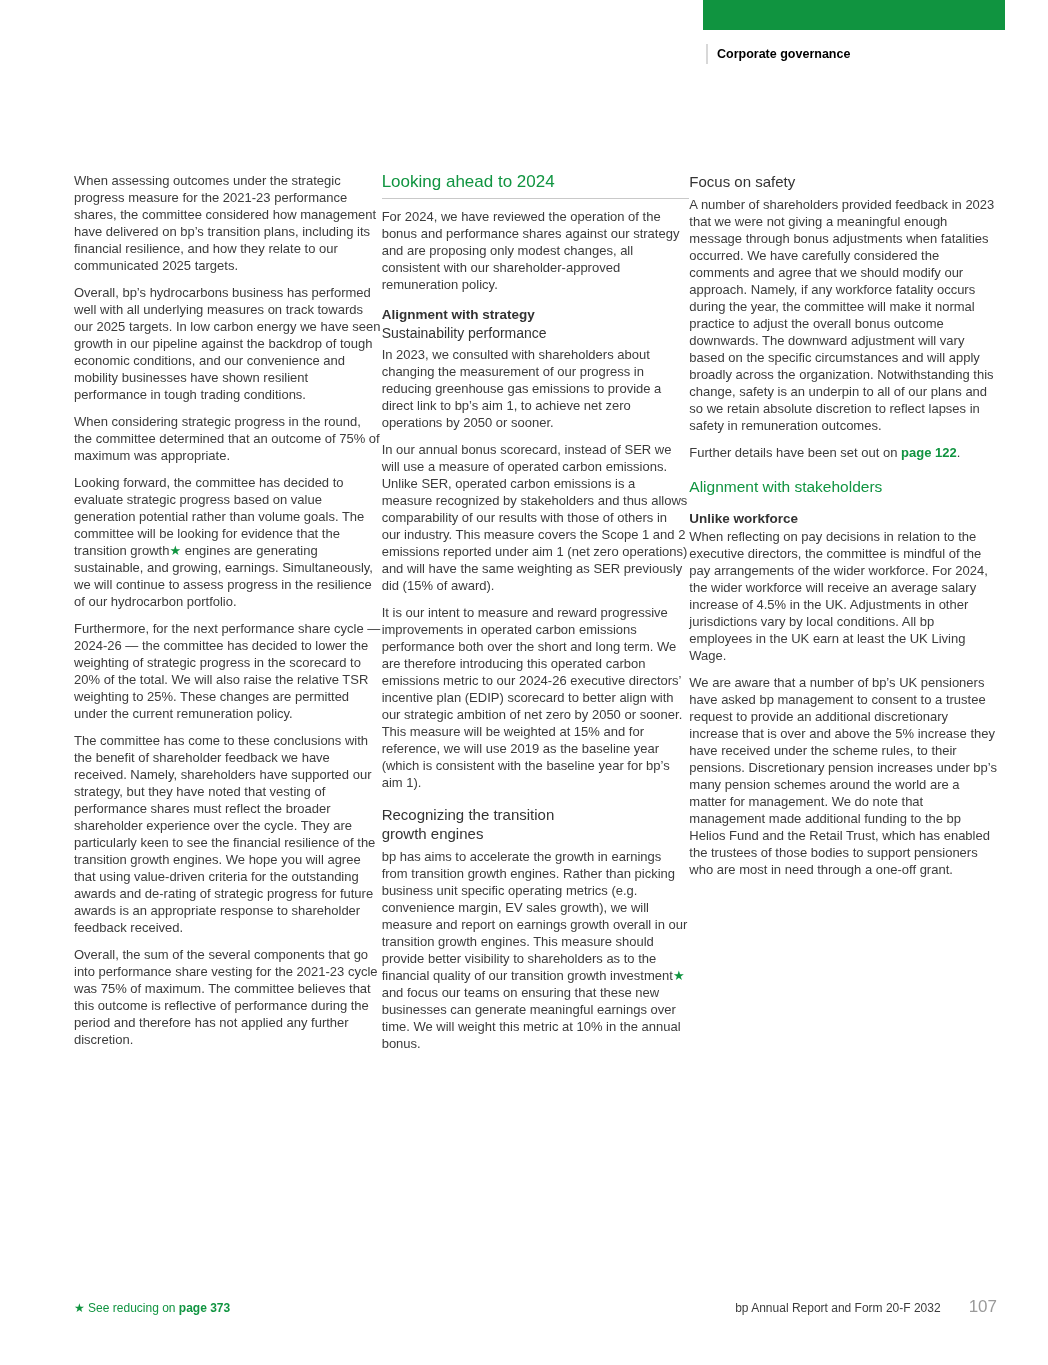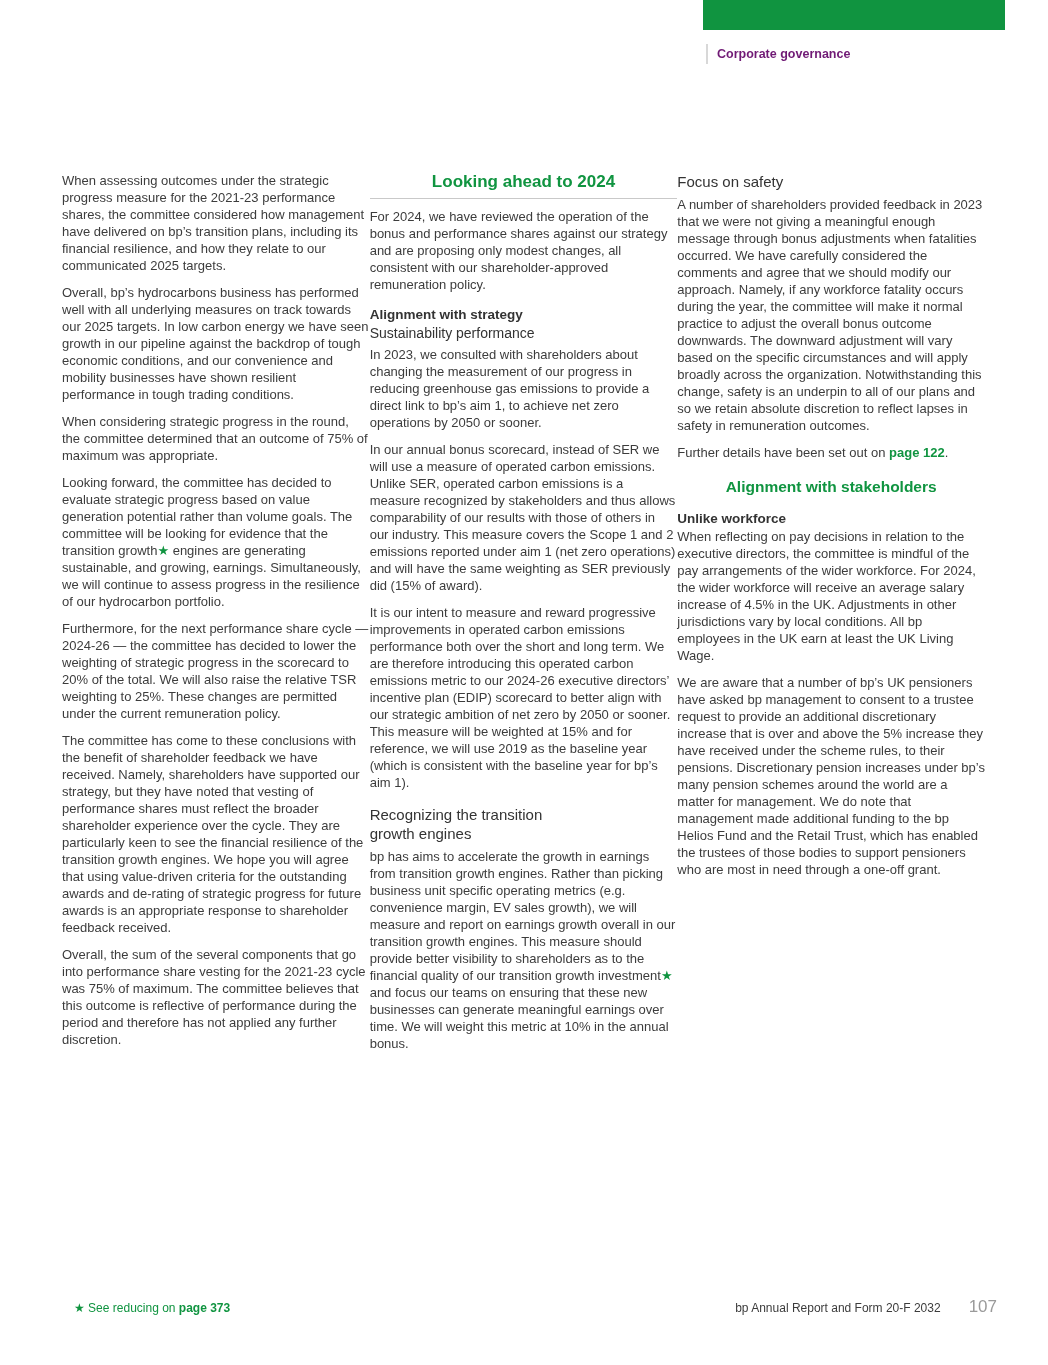--- a/index.html
+++ b/index.html
@@ -22,42 +22,41 @@
     background: #109440;
   }
   .section-label {
     position: absolute;
     top: 44px;
     left: 706px;
     border-left: 2px solid #d8d8d8;
     padding-left: 9px;
     font-size: 12.5px;
     font-weight: bold;
-    color: #701a75;
+    color: #000000;
     line-height: 20px;
   }
   .columns {
     position: absolute;
     top: 172px;
-    left: 62px;
+    left: 74px;
     width: 923px;
     display: grid;
     grid-template-columns: 1fr 1fr 1fr;
   }
   .col { font-size: 13px; line-height: 17px; }
   .col p { margin: 0 0 10px 0; }
   .green-heading {
     color: #109440;
     font-size: 17px;
-    font-weight: bold;
+    font-weight: normal;
     line-height: 20px;
     margin: 0 0 9px 0;
     padding-bottom: 6px;
     border-bottom: 1px solid #c9c9c9;
-    text-align: center;
   }
   .green-heading.stakeholders {
     font-size: 15.5px;
     border-bottom: none;
     padding-bottom: 0;
     margin: 16px 0 6px 0;
   }
   .bold-heading {
     font-size: 13.5px;
     font-weight: bold;

